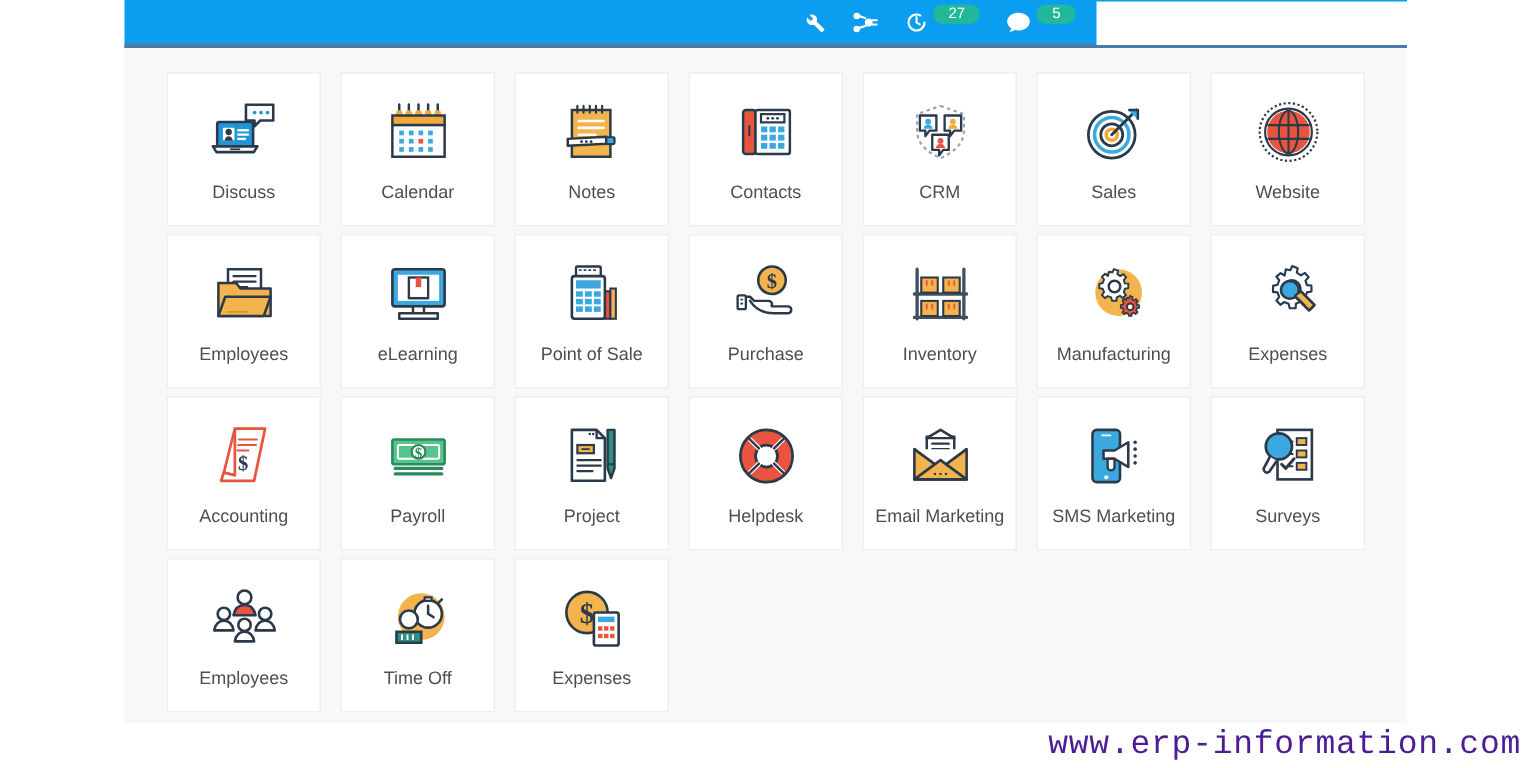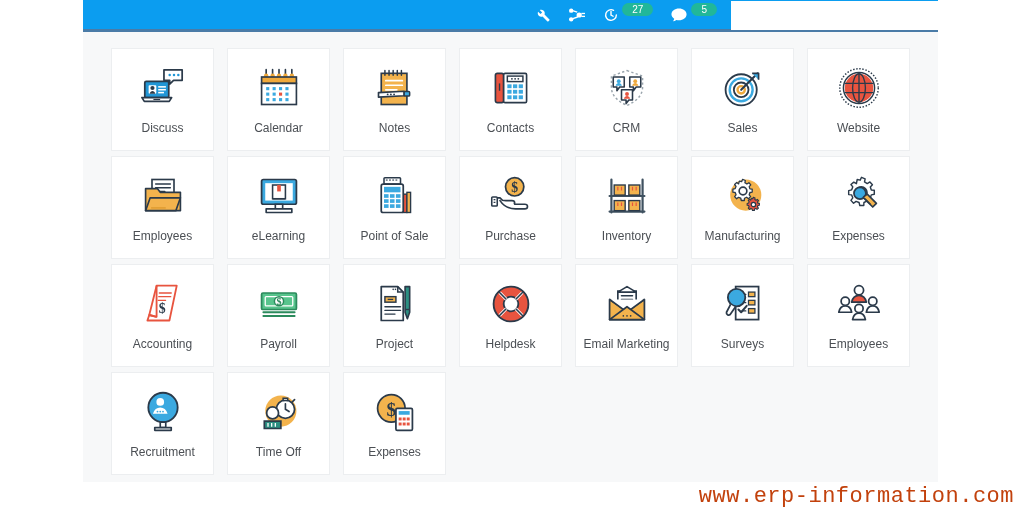--- a/index.html
+++ b/index.html
@@ -96,21 +96,21 @@
     white-space: nowrap;
   }
 
   
   .watermark {
     position: absolute;
     right: 10px; bottom: 3px;
     font-family: "Liberation Mono", "DejaVu Sans Mono", monospace;
     font-size: 22px;
     letter-spacing: 0.5px;
-    color: #c2410c;
+    color: #4c1d95;
   }
 </style>
 </head>
 <body>
 
 <div id="root">
 
   <div class="topbar">
     <div class="topbar-spacer"></div>
 
@@ -532,20 +532,39 @@
             <g fill="#2b3a4a">
                 <circle cx="20" cy="37" r="0.9"></circle>
                 <circle cx="24" cy="37" r="0.9"></circle>
                 <circle cx="28" cy="37" r="0.9"></circle>
               </g>
           </svg>
         </span>
         <span class="tile-label">Email Marketing</span>
       </div>
 
+      <div class="tile">
+        <span class="tile-icon">
+          <svg width="44" height="44" viewBox="0 0 48 48">
+            <rect x="8" y="5" width="20" height="38" rx="3" fill="#3ba9e0" stroke="#2b3a4a" stroke-width="1.9"></rect>
+            <rect x="11" y="10" width="14" height="26" fill="#3ba9e0"></rect>
+            <path d="M15 9h6" stroke="#ffffff" stroke-width="1.3" stroke-linecap="round"></path>
+            <circle cx="18" cy="39.5" r="1.5" fill="#ffffff"></circle>
+            <path d="M16 20h8l10-6v18l-10-6h-8z" fill="#ffffff" stroke="#2b3a4a" stroke-width="1.9" stroke-linejoin="round"></path>
+            <path d="M19 26h5v6a2.5 2.5 0 0 1-5 0z" fill="#ffffff" stroke="#2b3a4a" stroke-width="1.7" stroke-linejoin="round"></path>
+            <g fill="#2b3a4a">
+                <circle cx="39" cy="14" r="1.3"></circle>
+                <circle cx="39" cy="19" r="1.3"></circle>
+                <circle cx="39" cy="24" r="1.3"></circle>
+                <circle cx="39" cy="29" r="1.3"></circle>
+              </g>
+          </svg>
+        </span>
+        <span class="tile-label">SMS Marketing</span>
+      </div>
 
 
       <div class="tile">
         <span class="tile-icon">
           <svg width="44" height="44" viewBox="0 0 48 48">
             <rect x="16" y="5" width="25" height="36" fill="#ffffff" stroke="#2b3a4a" stroke-width="1.9"></rect>
             <g fill="#f3b34d" stroke="#2b3a4a" stroke-width="1.4">
               <rect x="30" y="11" width="7" height="5"></rect>
                 <rect x="30" y="20" width="7" height="5"></rect>
                 <rect x="30" y="29" width="7" height="5"></rect>
@@ -570,37 +589,20 @@
             <path d="M2 33c.8-4.6 3.4-7 7-7s6.2 2.4 7 7z" fill="#ffffff" stroke="#2b3a4a" stroke-width="1.9" stroke-linejoin="round"></path>
             <circle cx="39" cy="21" r="4.5" fill="#ffffff" stroke="#2b3a4a" stroke-width="1.9"></circle>
             <path d="M32 33c.8-4.6 3.4-7 7-7s6.2 2.4 7 7z" fill="#ffffff" stroke="#2b3a4a" stroke-width="1.9" stroke-linejoin="round"></path>
             <circle cx="24" cy="29" r="4.5" fill="#ffffff" stroke="#2b3a4a" stroke-width="1.9"></circle>
             <path d="M17 41c.8-4.6 3.4-7 7-7s6.2 2.4 7 7z" fill="#ffffff" stroke="#2b3a4a" stroke-width="1.9" stroke-linejoin="round"></path>
           </svg>
         </span>
         <span class="tile-label">Employees</span>
       </div>
 
-      <div class="tile">
-        <span class="tile-icon">
-          <svg width="44" height="44" viewBox="0 0 48 48">
-            <circle cx="24" cy="19" r="16" fill="#3ba9e0" stroke="#2b3a4a" stroke-width="2"></circle>
-            <circle cx="21" cy="13" r="4.2" fill="#ffffff"></circle>
-            <path d="M13 26c1.4-4.5 4.2-6.8 8-6.8s6.6 2.3 8 6.8z" fill="#ffffff"></path>
-            <g fill="#3ba9e0">
-                <circle cx="18" cy="23.5" r="1"></circle>
-                <circle cx="21" cy="23.5" r="1"></circle>
-                <circle cx="24" cy="23.5" r="1"></circle>
-              </g>
-            <path d="M21 35h6v6h-6z" fill="#ffffff" stroke="#2b3a4a" stroke-width="1.8"></path>
-            <path d="M15 41h18v3H15z" fill="#ffffff" stroke="#2b3a4a" stroke-width="1.8" stroke-linejoin="round"></path>
-          </svg>
-        </span>
-        <span class="tile-label">Recruitment</span>
-      </div>
 
 
       <div class="tile">
         <span class="tile-icon">
           <svg width="44" height="44" viewBox="0 0 48 48">
             <circle cx="26" cy="23" r="17" fill="#f3b34d"></circle>
             <circle cx="31" cy="21" r="10" fill="#ffffff" stroke="#2b3a4a" stroke-width="1.9"></circle>
             <path d="M31 15v6l4 2.5" stroke="#2b3a4a" stroke-width="1.8" fill="none" stroke-linecap="round"></path>
             <path d="M28.5 9h5v2.5h-5z" fill="#ffffff" stroke="#2b3a4a" stroke-width="1.6"></path>
             <path d="M38.5 13l2.5-2.5" stroke="#2b3a4a" stroke-width="1.8" stroke-linecap="round"></path>

